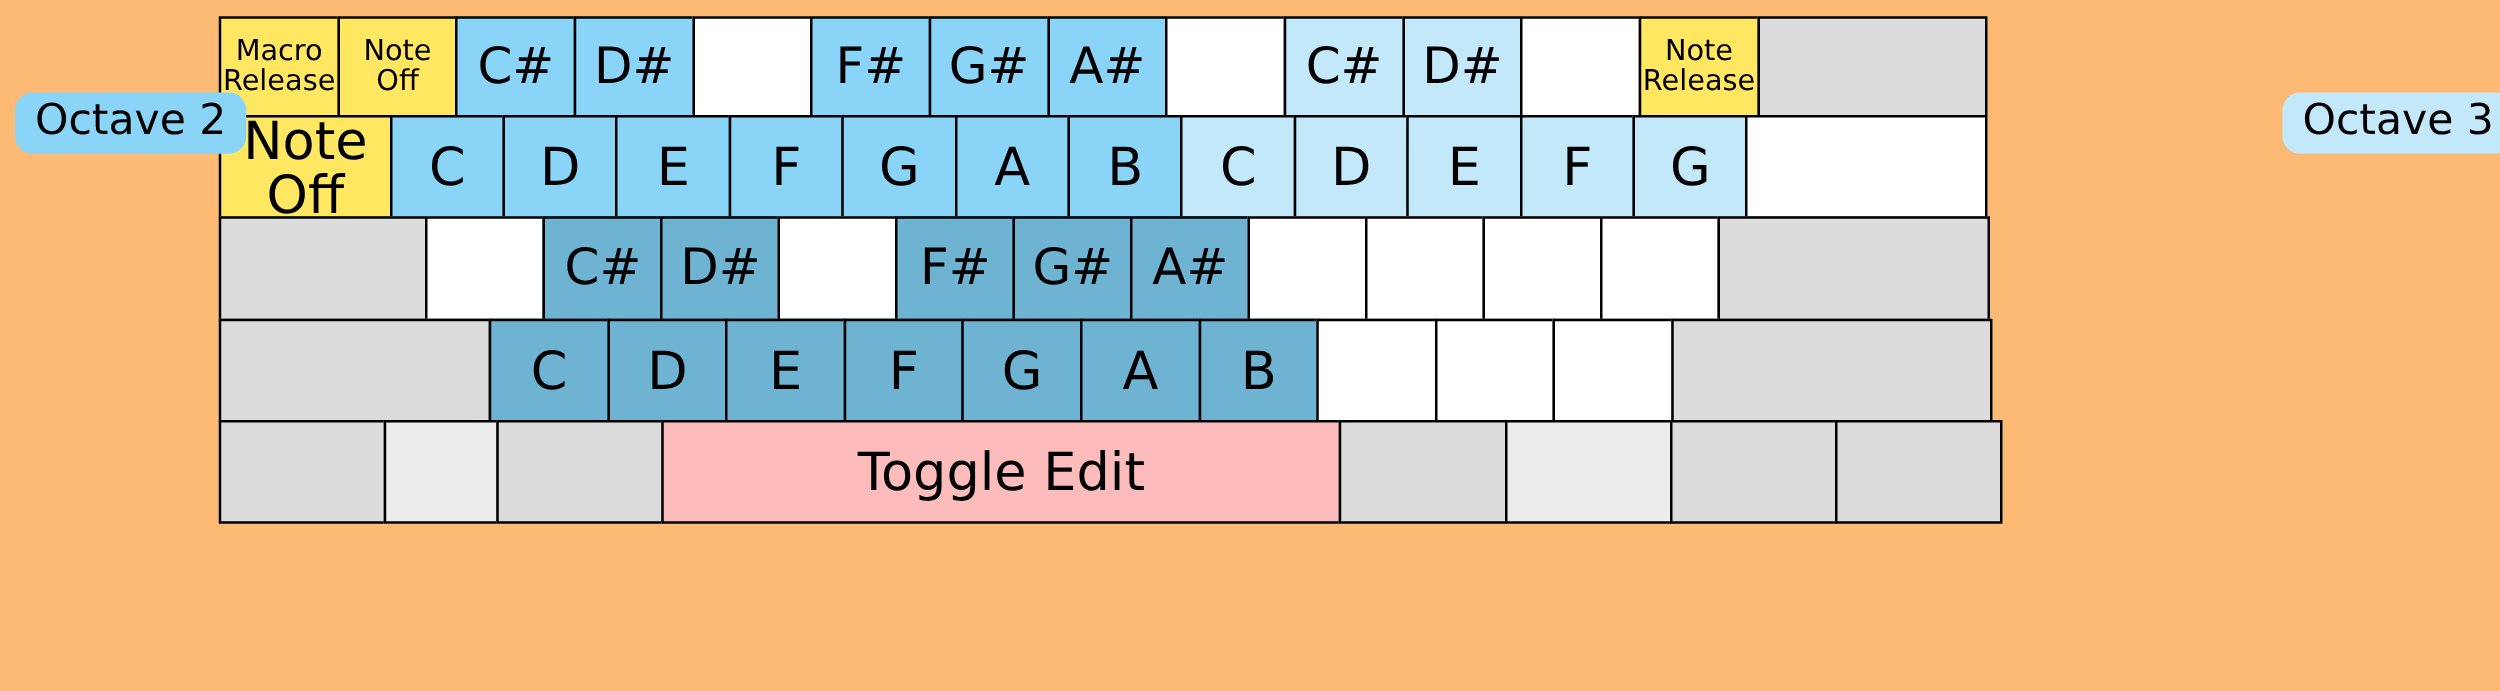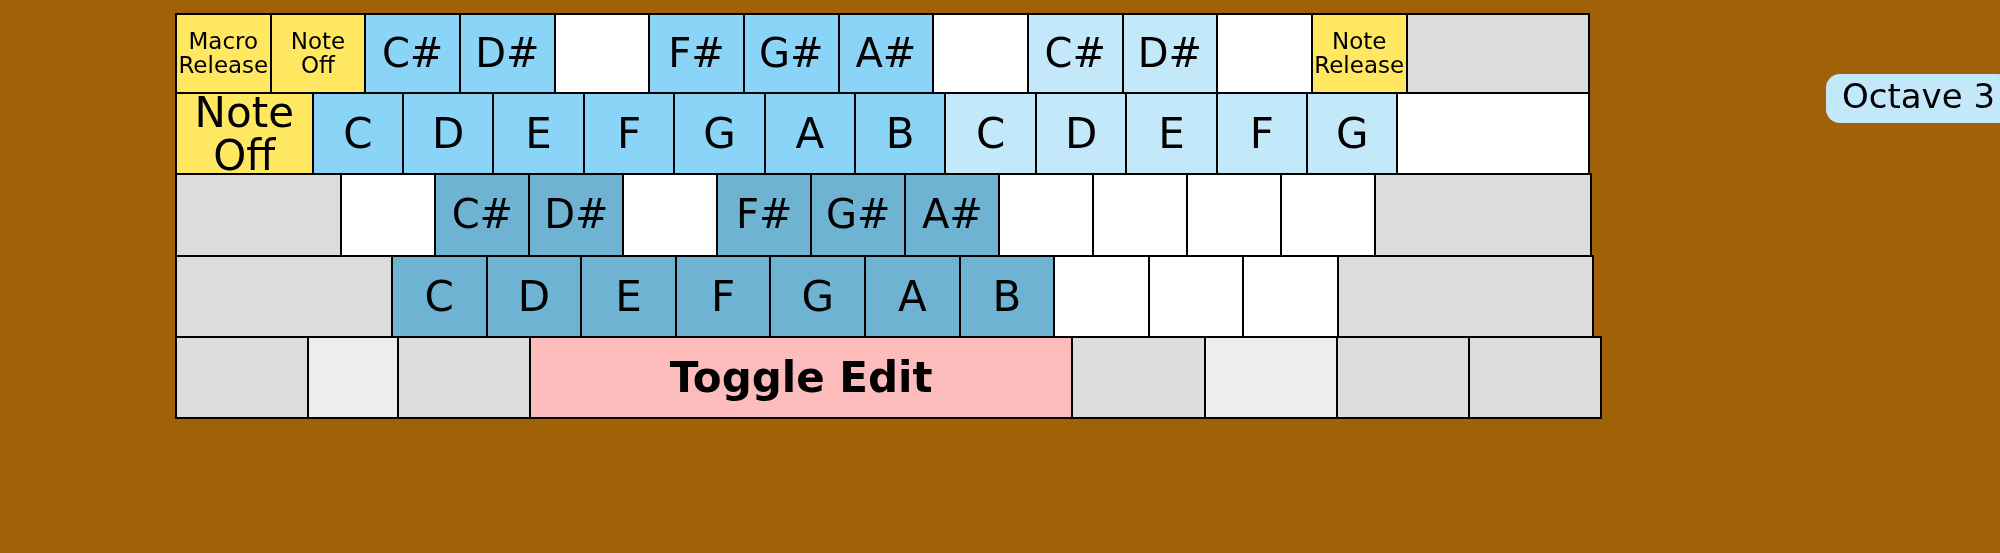--- a/index.html
+++ b/index.html
@@ -1,17 +1,17 @@
 <!DOCTYPE html>
 <html><head>
 <meta charset="utf-8">
 <style>
   html,body{margin:0;padding:0;background:#000;}
   body{width:2000px;height:553px;font-family:"DejaVu Sans","Liberation Sans",sans-serif;overflow:hidden;}
-  #stage{position:relative;width:2000px;height:553px;background:#a16207;}
+  #stage{position:relative;width:2000px;height:553px;background:#fdba74;}
 
   
   #keyboard{
     position:absolute;left:175px;top:13px;width:1441px;height:406px;
     display:flex;flex-direction:column;
   }
   .kb-row{display:flex;flex:1 1 0;min-height:0;}
   .key{
     box-sizing:border-box;
     border:2px solid #000;
@@ -29,21 +29,21 @@
   .key:first-child{margin-left:0;}
 
   
   .c-white  {background:#ffffff;}
   .c-grey   {background:#dcdcdc;}
   .c-grey2  {background:#ededed;}
   .c-yellow {background:#ffe761;}
   .c-blue2  {background:#8ad5f7;}   
   .c-blue3  {background:#c3e8fa;}   
   .c-blue1  {background:#6fb3d2;}   
-  .c-pink   {background:#fcbcbc;font-weight:bold;}
+  .c-pink   {background:#fcbcbc;}
 
   
   .lbl-note{font-size:40px;}
   .lbl-small{font-size:23px;}
   .lbl-big{font-size:42px;}
   .lbl-toggle{font-size:42px;}
 
   
   .octave-badge{
     position:absolute;
@@ -134,17 +134,18 @@
         <div class="key c-grey2 lbl-big" style="flex: 0 0 6.36152%;"></div>
         <div class="key c-grey lbl-big" style="flex: 0 0 9.30954%;"></div>
         <div class="key c-pink lbl-toggle" style="flex: 0 0 37.7812%;">Toggle Edit</div>
         <div class="key c-grey lbl-big" style="flex: 0 0 9.30954%;"></div>
         <div class="key c-grey2 lbl-big" style="flex: 0 0 9.30954%;"></div>
         <div class="key c-grey lbl-big" style="flex: 0 0 9.30954%;"></div>
         <div class="key c-grey lbl-big" style="flex: 0 0 9.30954%;"></div>
       </div>
     </div>
 
+  <div class="octave-badge" id="octave2-badge">Octave 2</div>
 
 
   <div class="octave-badge" id="octave3-badge">Octave 3</div>
 
 </div>
 
 </body></html>

